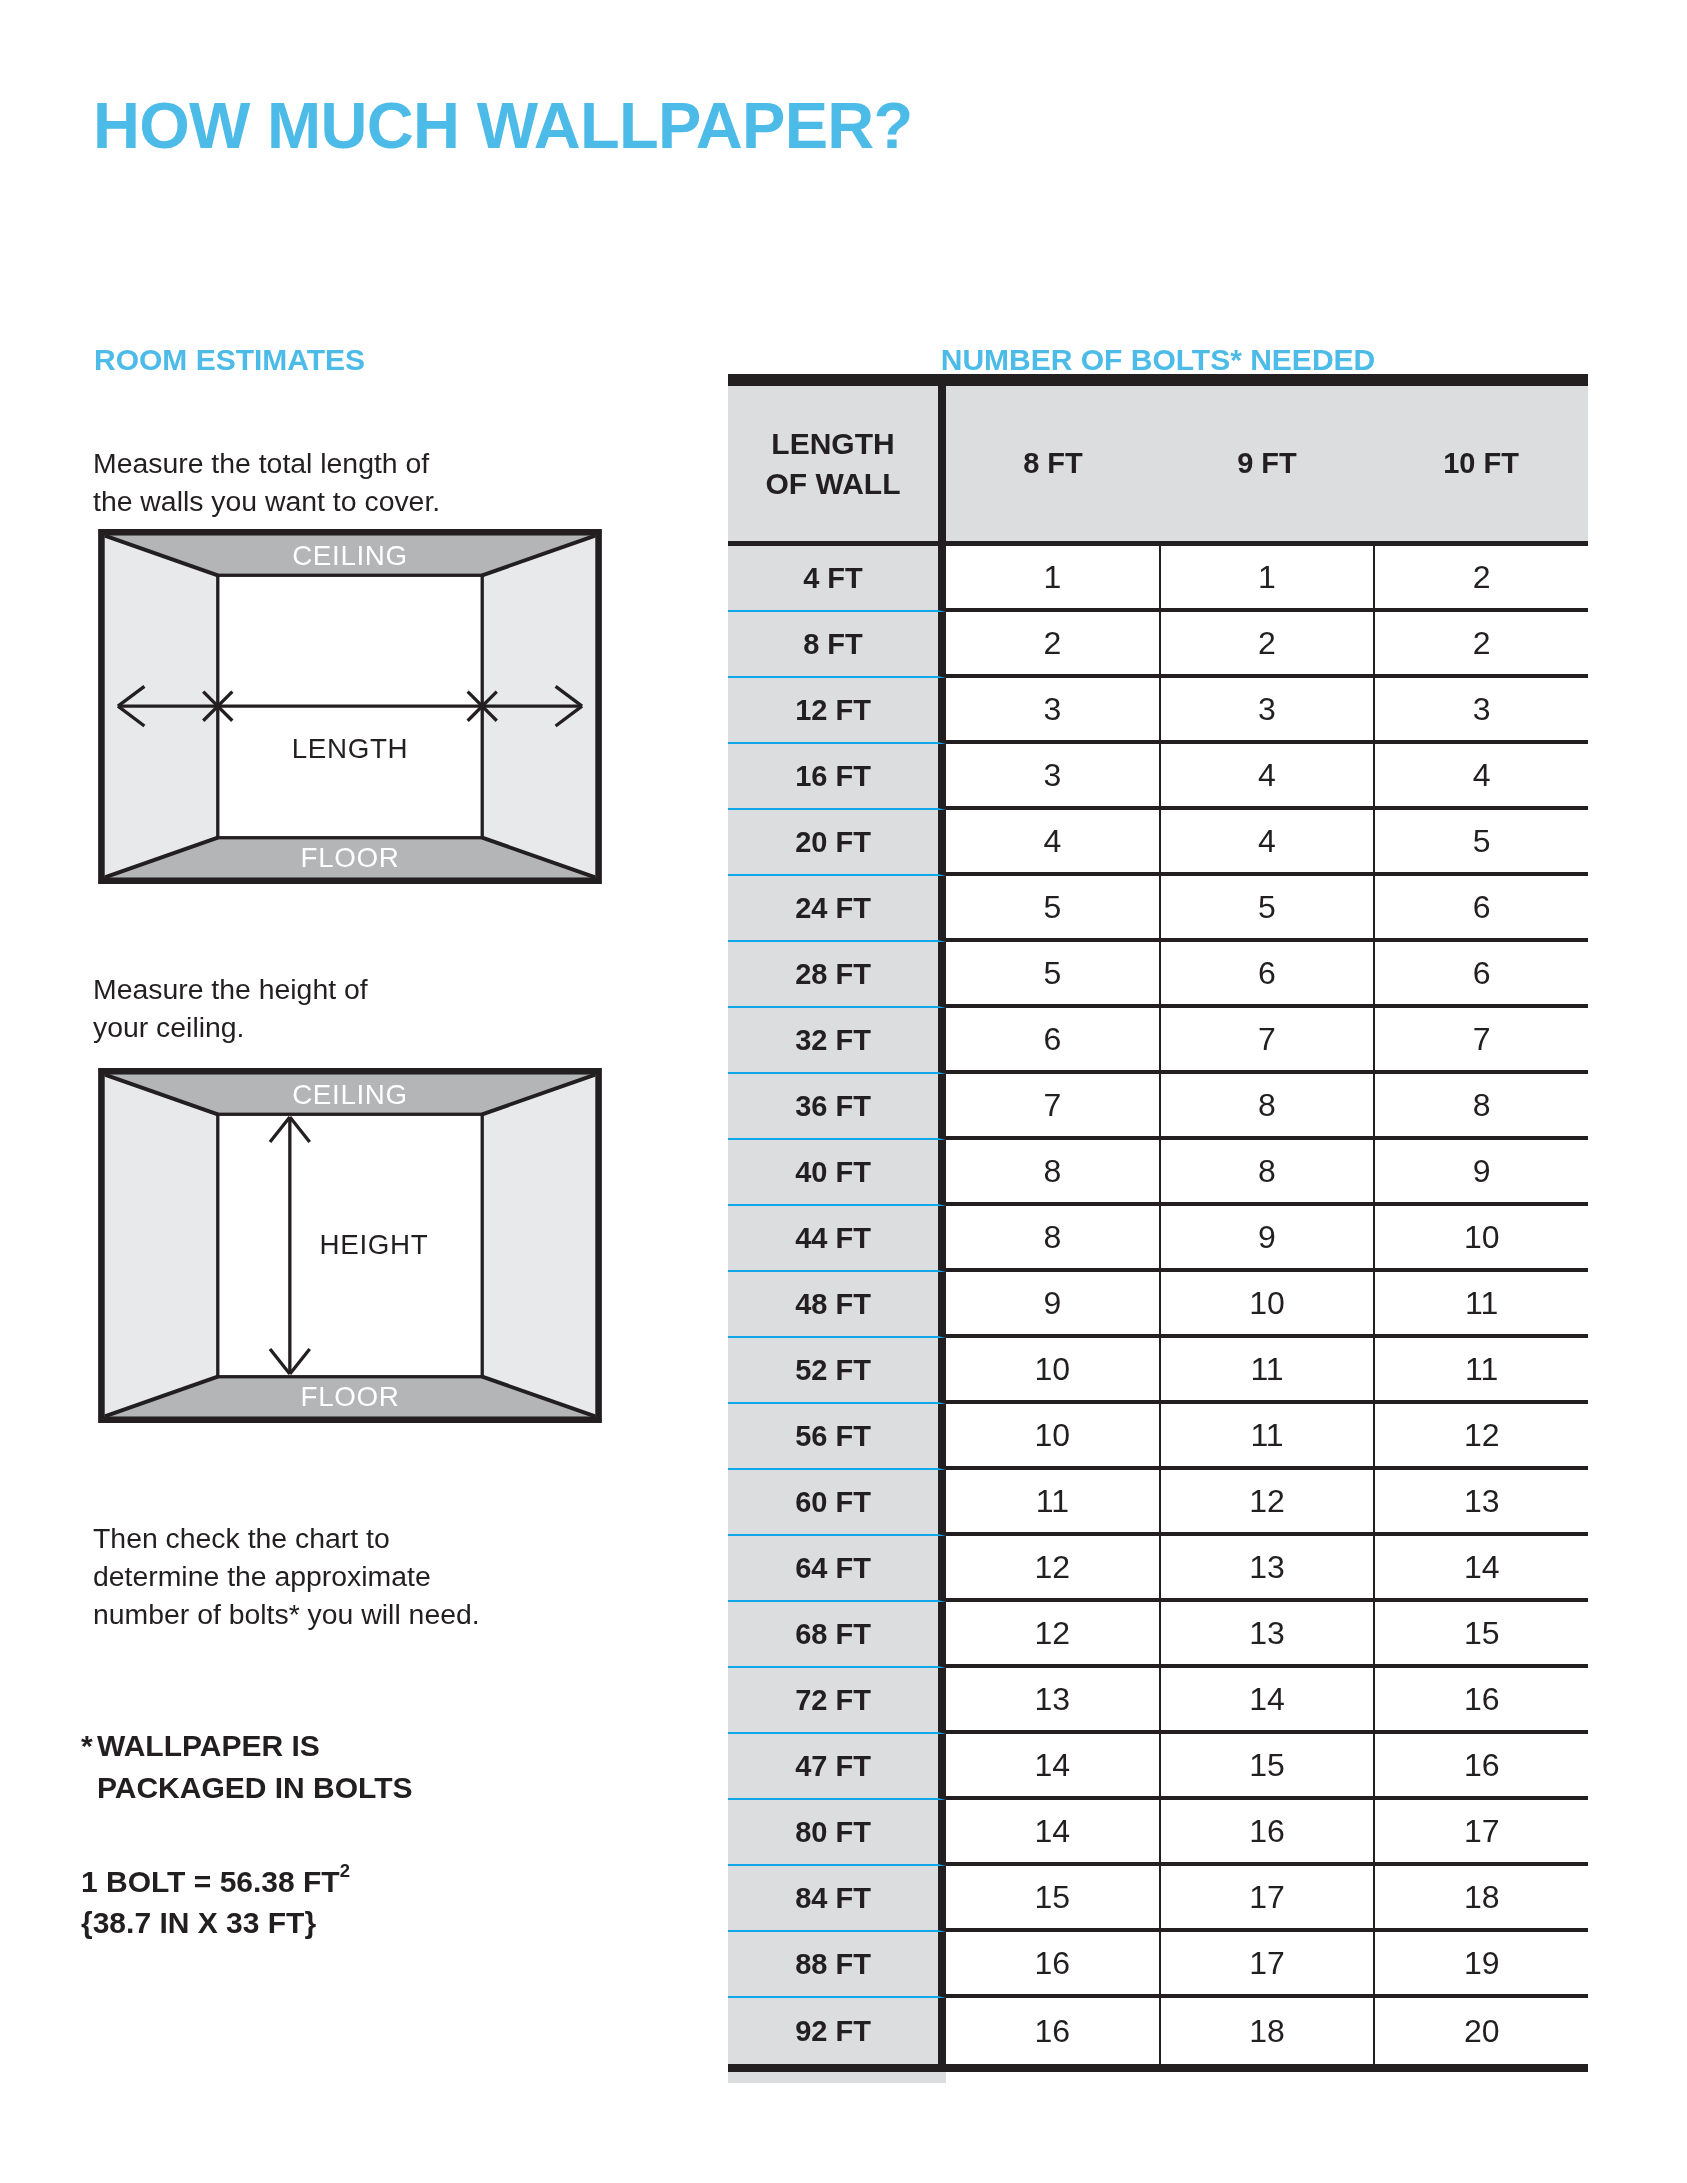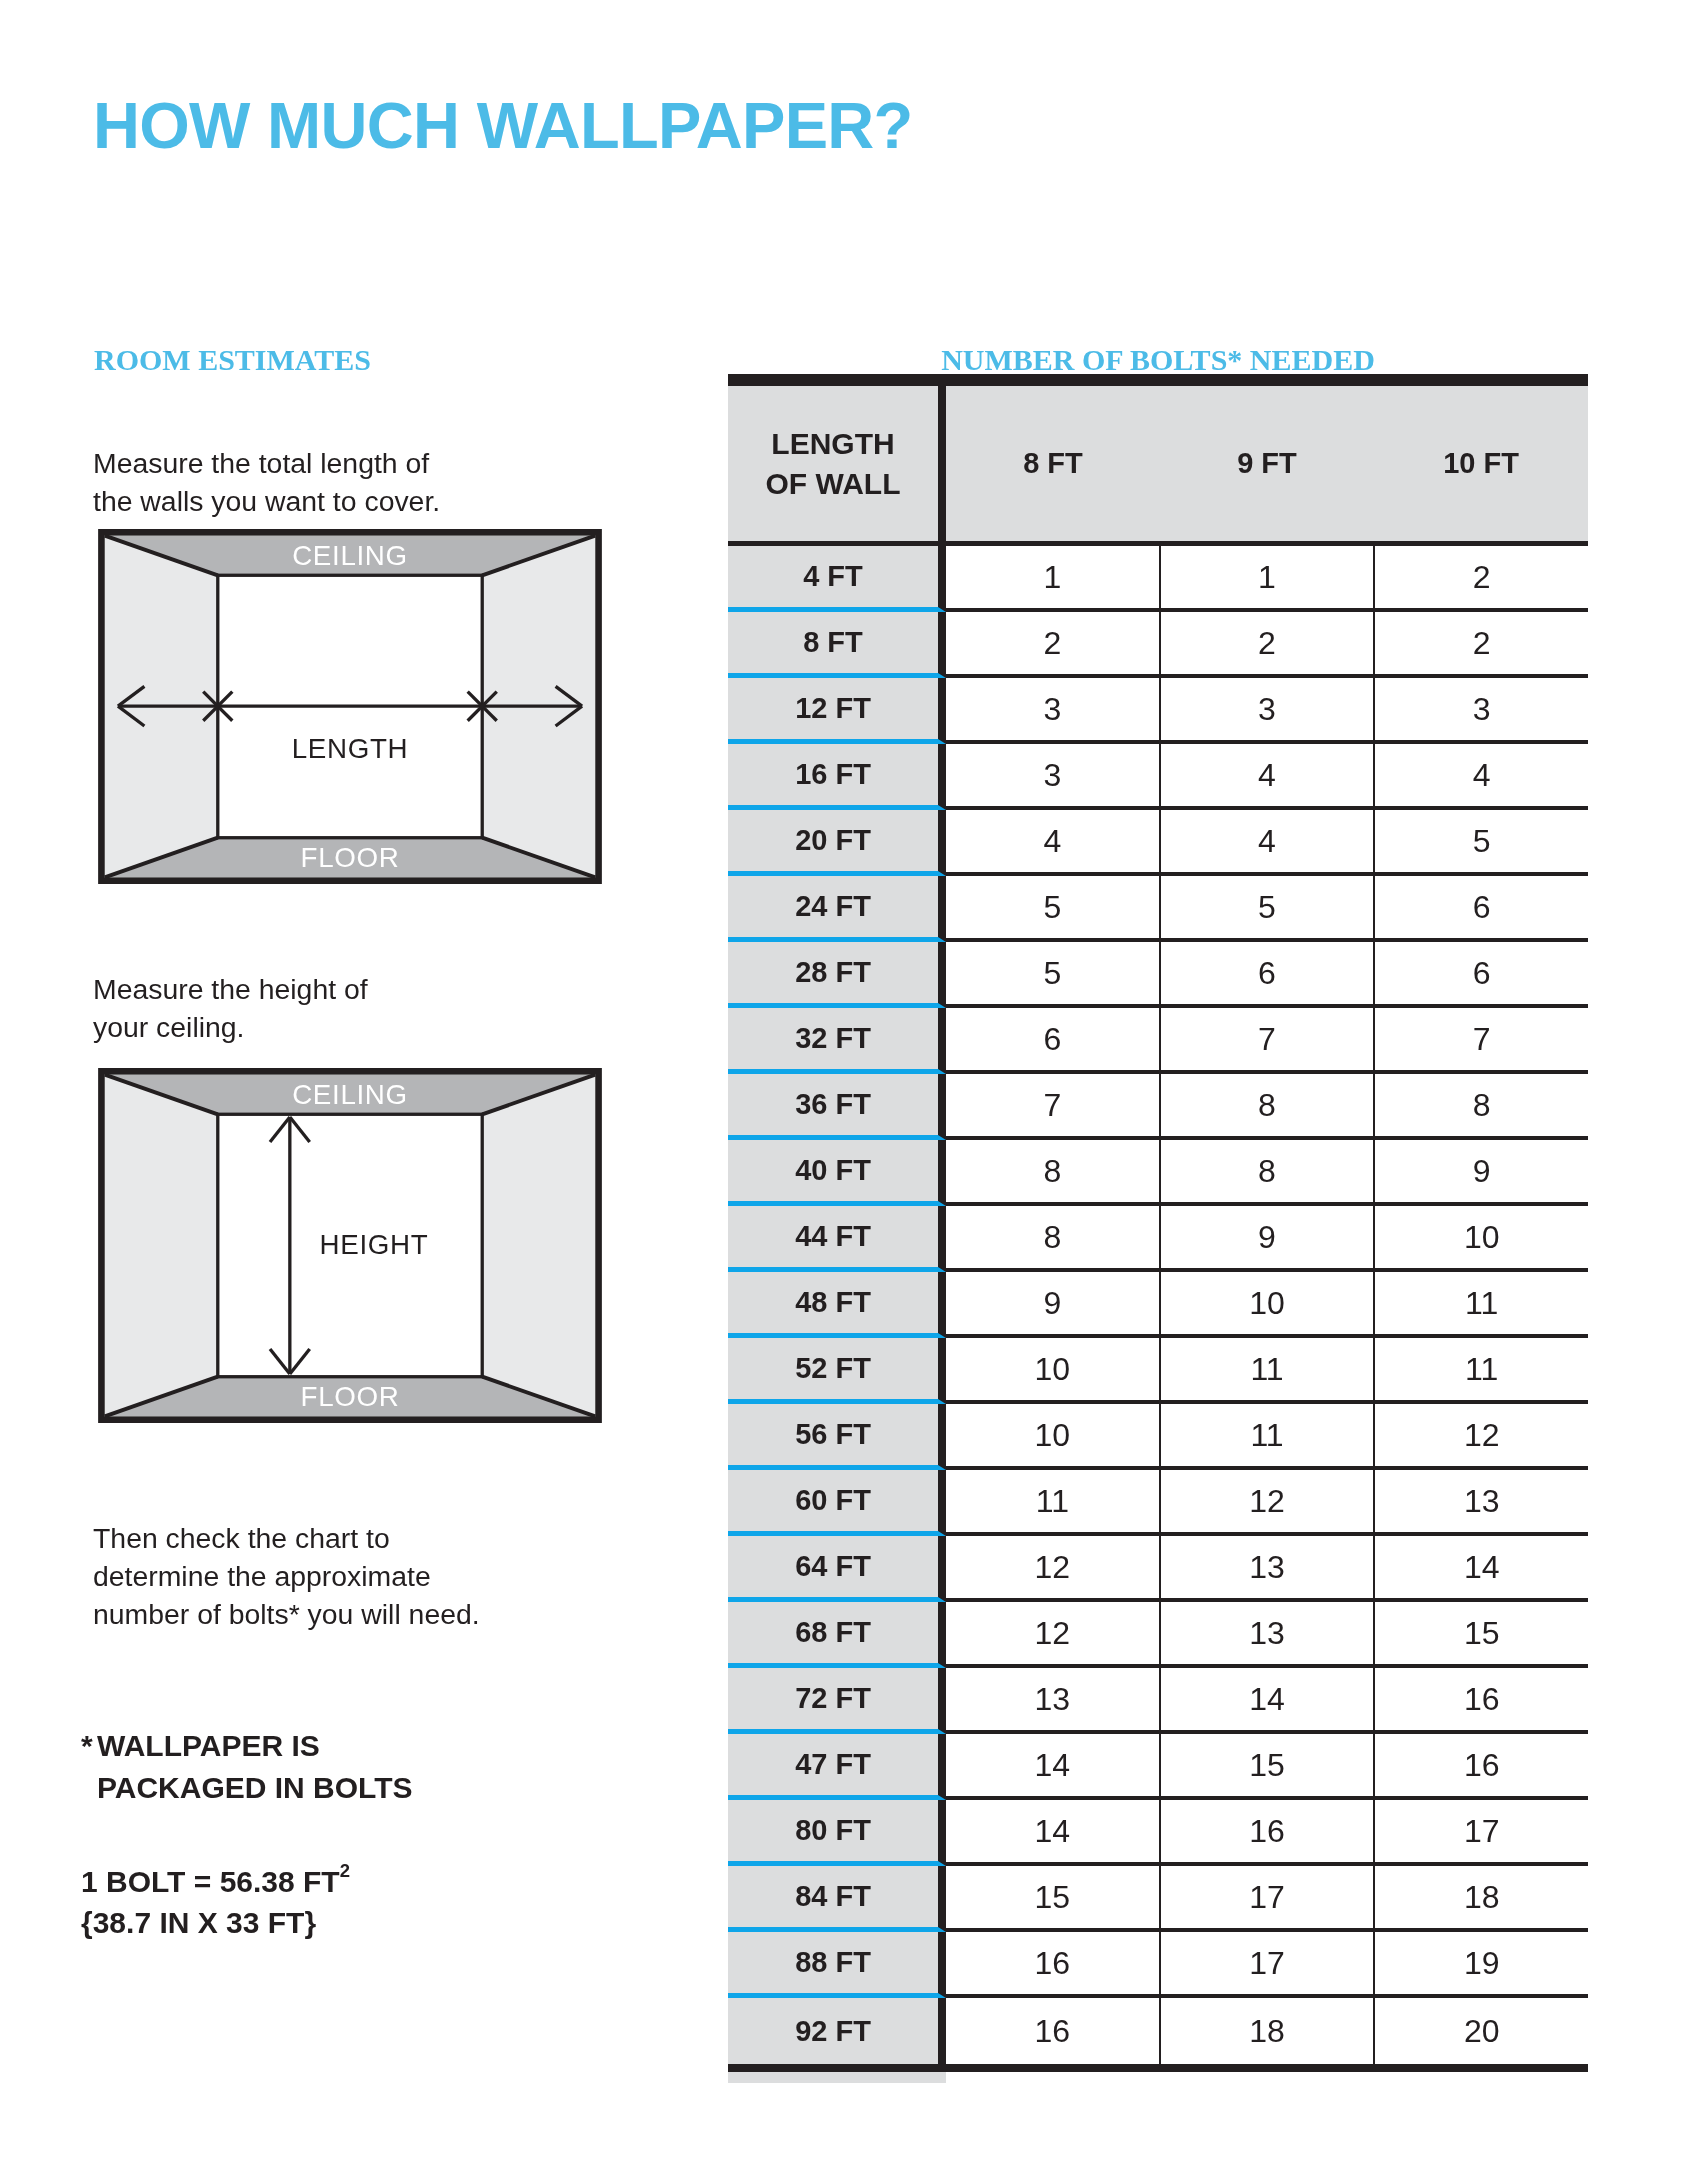--- a/index.html
+++ b/index.html
@@ -10,21 +10,21 @@
   }
   .abs{position:absolute;}
   
   .page-title{
     left:93px;top:85px;width:1059px;
     font-size:65px;font-weight:700;line-height:1;color:#4CBBE7;
     letter-spacing:-0.7px;
     margin-top:8px;
   }
   .section-heading{
-    font-size:30px;font-weight:700;color:#4CBBE7;line-height:1;font-family:Liberation Serif, serif;
+    font-size:30px;font-weight:700;color:#4CBBE7;line-height:1;
   }
   .room-estimates{left:94px;top:320px;}
   .table-heading{left:728px;top:320px;width:860px;text-align:center;}
   
   .copy{
     left:93px;font-size:28.4px;line-height:38px;color:#231F20;
   }
   .copy-1{top:416px;}
   .copy-2{top:942px;}
   .copy-3{top:1491px;}
@@ -59,21 +59,21 @@
     font-weight:700;font-size:30px;
   }
   .bt-subrow{flex:1;display:flex;}
   .bt-subrow > div{
     flex:1;display:flex;align-items:center;justify-content:center;
     font-weight:700;font-size:29px;
   }
   .bt-row{display:flex;height:66px;box-sizing:border-box;}
   .bt-row .lbl{
     width:218px;box-sizing:border-box;background:#DCDDDE;
-    border-right:8px solid #231F20;border-bottom:5px solid #0ea5e9;
+    border-right:8px solid #231F20;border-bottom:2px solid #0ea5e9;
     display:flex;align-items:center;justify-content:center;
     font-weight:700;font-size:29px;
   }
   .bt-row .val{
     flex:1;box-sizing:border-box;border-bottom:4px solid #231F20;
     display:flex;align-items:center;justify-content:center;
     font-weight:400;font-size:32px;
   }
   .bt-row .val.mid{border-right:2.6px solid #231F20;}
   .bt-row.last .lbl,.bt-row.last .val{border-bottom:none;}

